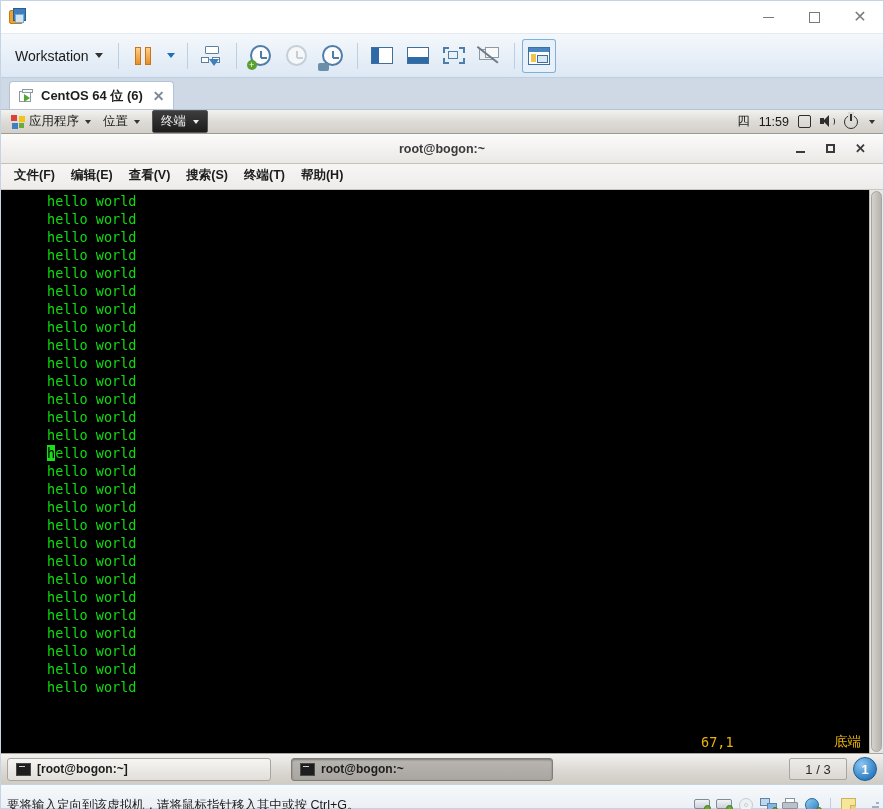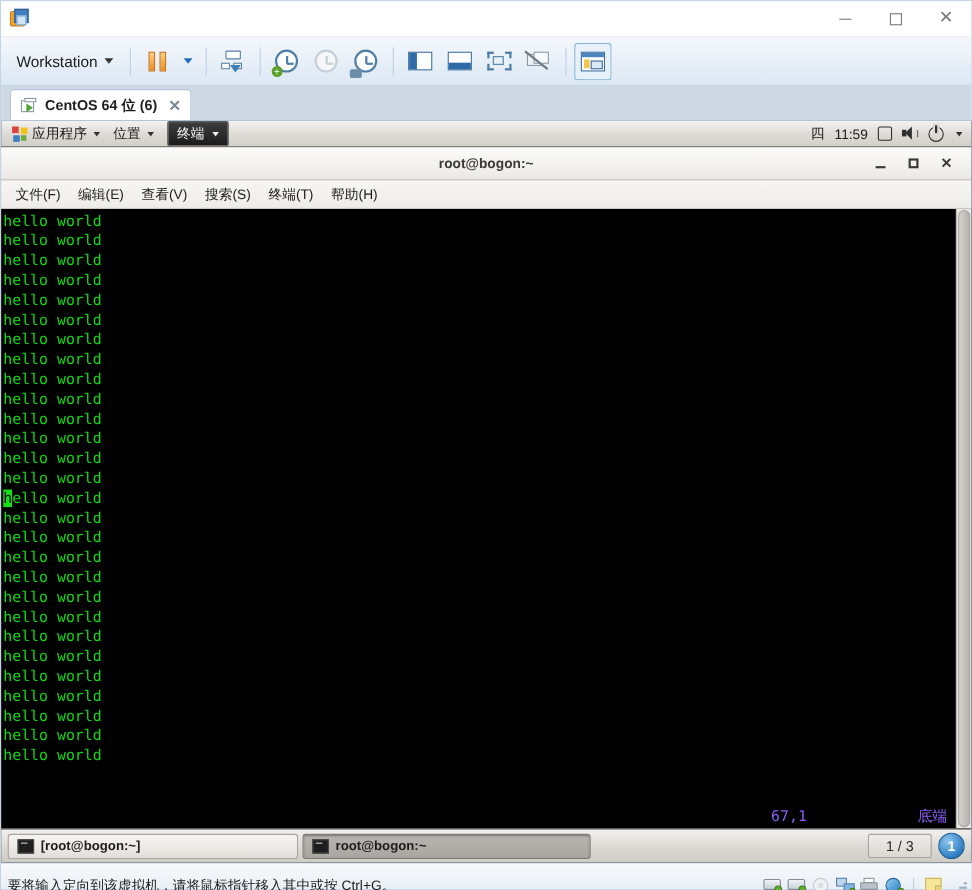--- a/index.html
+++ b/index.html
@@ -168,57 +168,57 @@
   .term-title .t { position:absolute; left:0; right:0; text-align:center; font-size:12.5px; font-weight:bold; color:#3a3a3a;}
   .term-wbtns { margin-left:auto; display:flex; gap:17px; padding-right:16px; z-index:2; color:#3a3a3a; font-size:13px;}
   .term-wbtn { width:13px; display:flex; align-items:center; justify-content:center; }
   .tw-min { display:block;width:9px;height:2px;background:#3a3a3a;margin-top:6px;}
   .tw-max { display:block;width:9px;height:9px;border:2px solid #3a3a3a;}
   .tw-close { font-weight:bold; }
   .term-menu {
     height: 26px; flex:0 0 26px;
     background: linear-gradient(180deg,#f7f6f4,#eeecea);
     border-bottom:1px solid #c9c5bf;
-    display:flex; align-items:flex-end; padding-left: 6px; gap: 2px;
-    font-size: 12.5px; color:#1c1c1c;
+    display:flex; align-items:flex-start; padding-left: 6px; gap: 2px;
+    font-size: 12.5px; color:#1c1c1c;font-weight:bold;
   }
   .tm-item { padding: 3px 7px; border-radius:2px; }
   .term-body {
     flex:1 1 auto; background:#000; position:relative; display:flex;
     overflow:hidden;
   }
   .term-text {
     flex:1 1 auto;
     font-family: "DejaVu Sans Mono","Liberation Mono", monospace;
     font-size: 13.5px; line-height: 18px;
     color:#0fdc0f; padding: 2px 0 0 2px;
     white-space: pre; overflow:hidden;
   }
-  .term-line { height:18px; }
+  .term-line { height:18px;margin-left:44px; }
   .term-line .cur { background:#17e017; color:#000; }
   .term-status {
     position:absolute; left:0; right:14px; bottom:0; height:22px;
     font-family:"DejaVu Sans Mono","Liberation Mono", monospace;
-    font-size:13.5px; color:#8b5cf6;
+    font-size:13.5px; color:#eab308;
     display:flex; align-items:center;
   }
   .ts-pos { position:absolute; left:700px; }
   .ts-state { position:absolute; right:8px; }
   .term-scroll {
     flex:0 0 14px; background:#e9e7e4; border-left:1px solid #bdb9b3;
     display:flex; align-items:stretch; padding:1px;
   }
   .term-thumb { flex:1 1 auto; background:linear-gradient(90deg,#d5d2cd,#b6b2ac); border:1px solid #a9a5a0; border-radius:6px;}
 
   
   .gtask {
     height: 31px; flex:0 0 31px;
     background: linear-gradient(180deg,#f2f1ef 0%,#dcd9d4 55%,#cfccc6 100%);
     border-top:1px solid #a8a49e;
-    display:flex; align-items:center; gap:4px; padding: 0 6px;
+    display:flex; align-items:center; gap:20px; padding: 0 6px;
   }
   .tb-win {
     height:23px; display:flex; align-items:center; gap:6px;
     padding: 0 8px; font-size:12px; font-weight:bold; color:#1d1d1d;
     border:1px solid #a9a5a0; border-radius:3px; overflow:hidden; white-space:nowrap;
     background: linear-gradient(180deg,#f6f5f3,#e2dfda);
   }
   .tb-win.w1 { width: 264px; }
   .tb-win.w2 { width: 262px; background: linear-gradient(180deg,#b9b6b1,#a9a6a1); border-color:#807d78; box-shadow: inset 0 1px 2px rgba(0,0,0,.35);}
   .mini-term { width:15px;height:13px;border:1.4px solid #4a4a4a;background:#1e1e1e;position:relative;flex:0 0 15px;}

